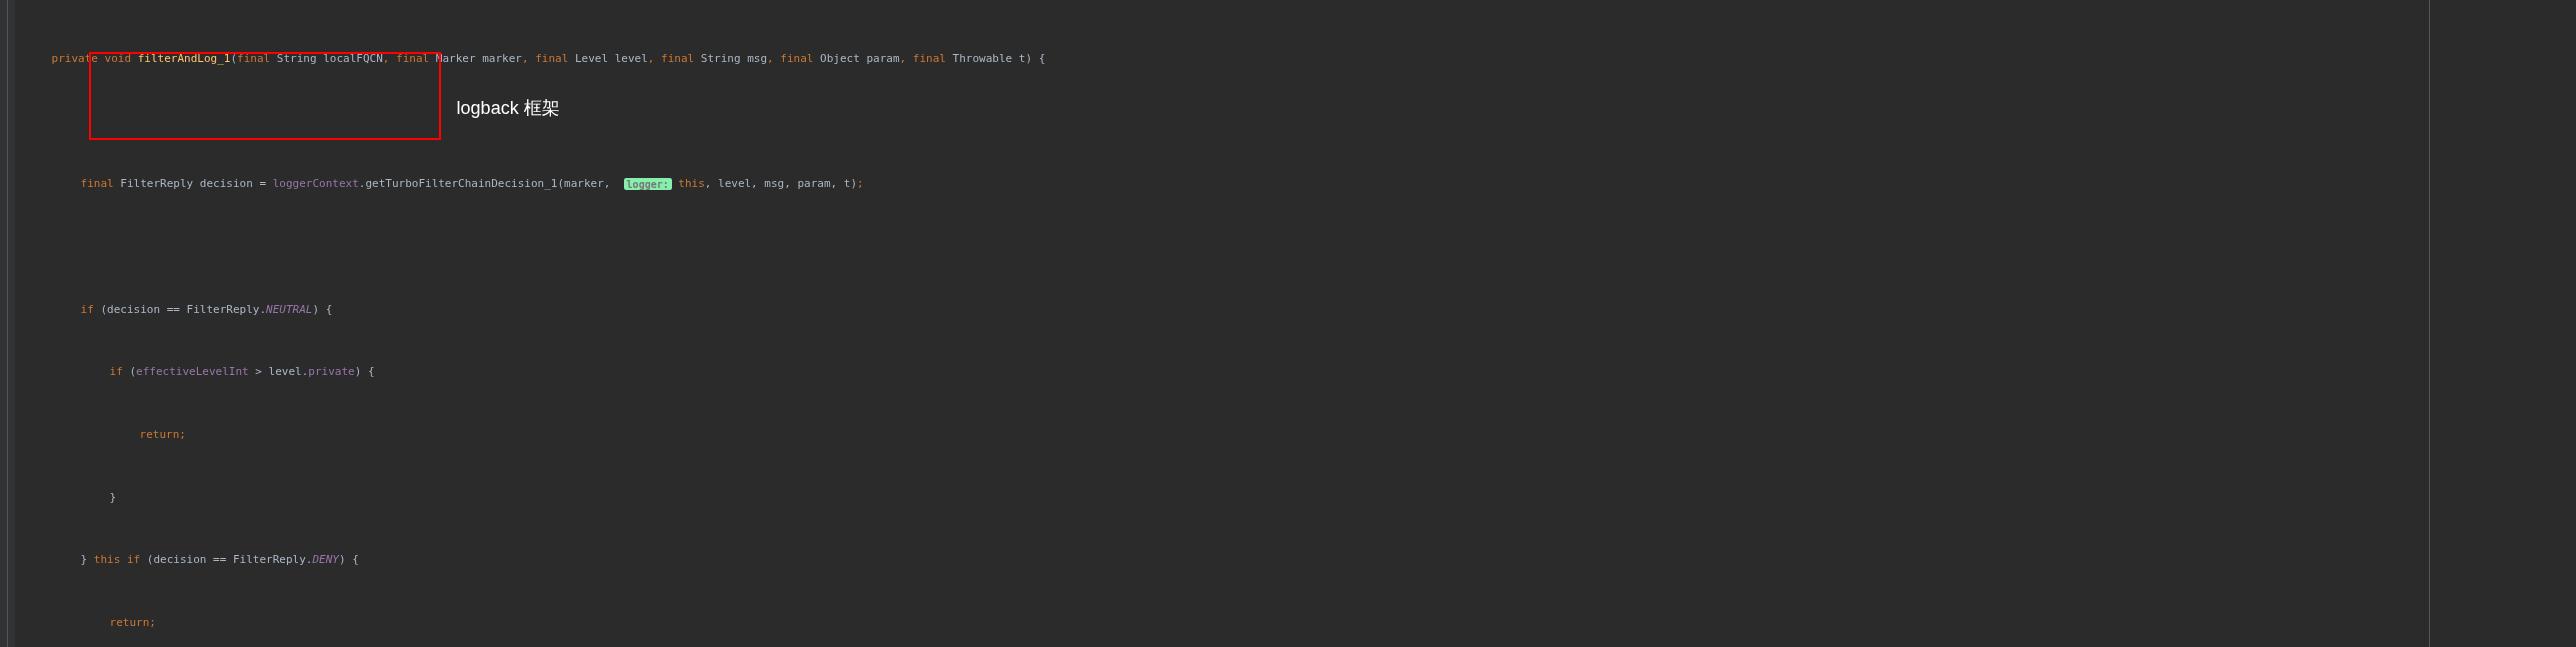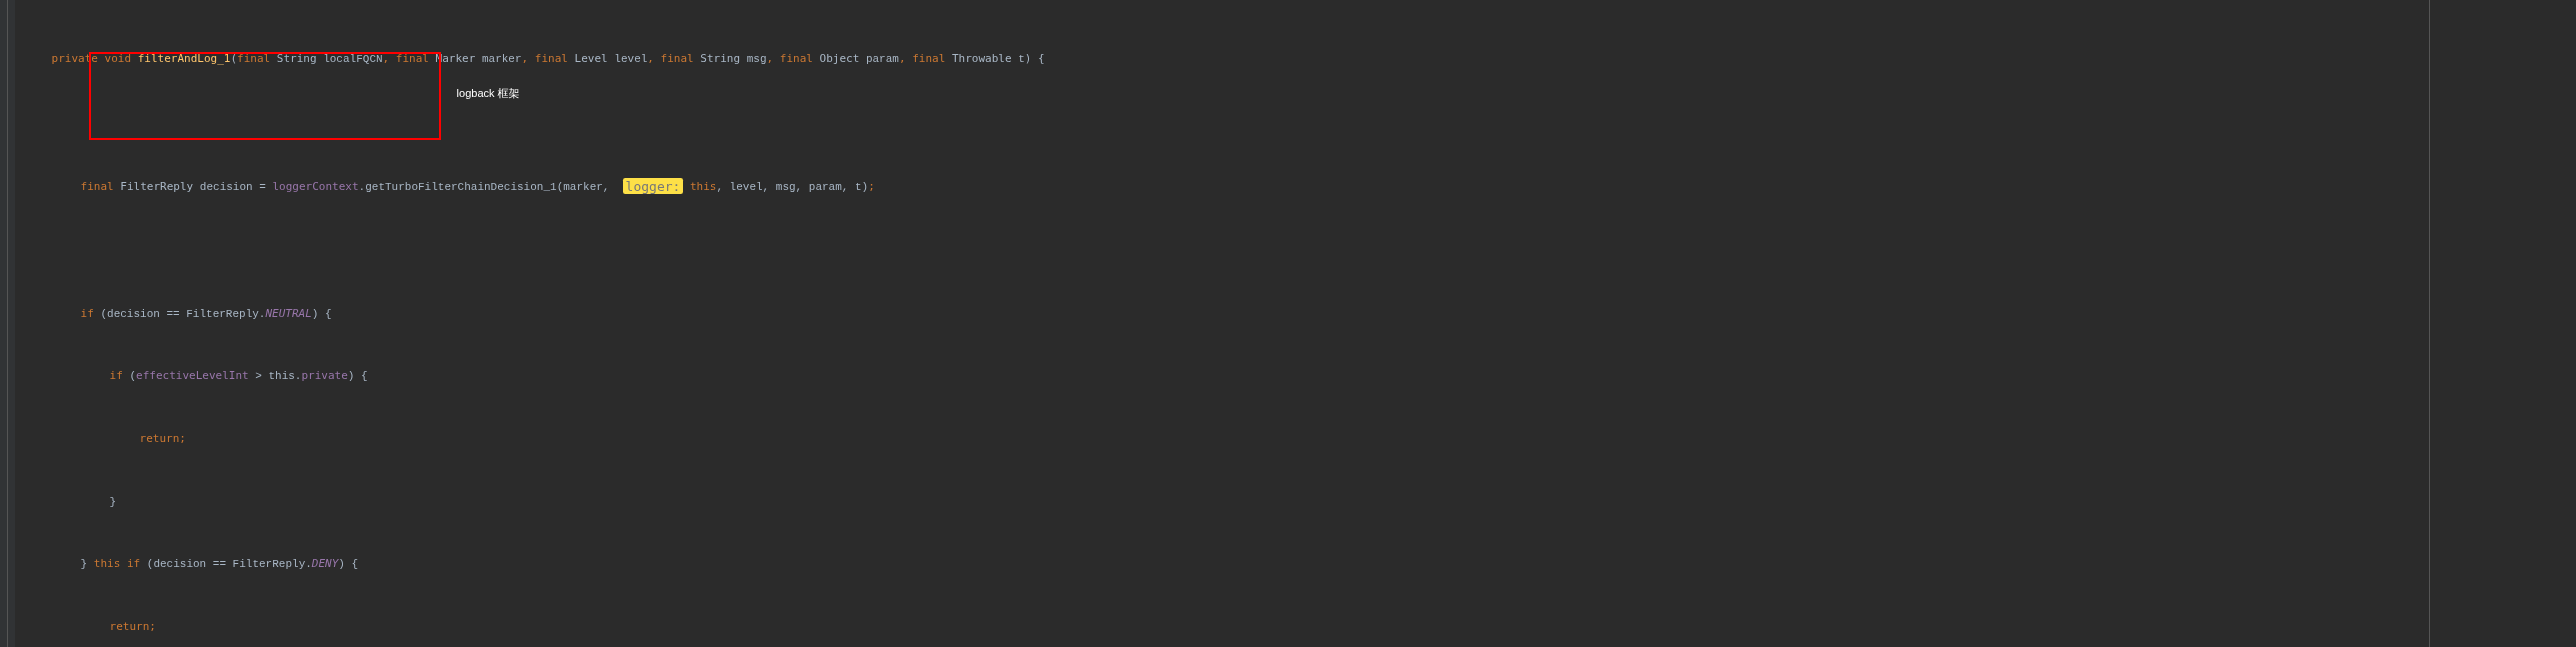--- a/index.html
+++ b/index.html
@@ -53,64 +53,64 @@
       display: block;
       min-height: 1.9em;
     }
     .indent1 { padding-left: 29px; }
     .indent2 { padding-left: 58px; }
     .indent3 { padding-left: 88px; }
     
     .kw { color: #cc7832; }
     .method { color: #ffc66d; }
     .type { color: #a9b7c6; }
-    .ident { color: #a9b7c6; font-family: Liberation Mono, monospace; }
+    .ident { color: #a9b7c6; }
     .field { color: #9876aa; }
     .const { color: #9876aa; font-style: italic; text-align: right; }
     .paren { color: #a9b7c6; }
     .punct { color: #cc7832; }
-    .hint { color: #787878; background: #fde047; border-radius: 2.2px; padding: 0.7px 2.9px; font-size: 13px; }
+    .hint { color: #787878; background: #86efac; border-radius: 2.2px; padding: 0.7px 2.9px; font-size: 10px; font-weight: bold; }
     
     .highlight-box {
       position: absolute;
       border: 2.2px solid #ff0000;
       pointer-events: none;
       top: 45px;
       left: 74px;
       width: 352px;
       height: 88px;
     }
     
     .annotation {
       position: absolute;
       color: #ffffff;
       font-family: -apple-system, BlinkMacSystemFont, 'Segoe UI', sans-serif;
-      font-size: 11px;
+      font-size: 18px;
       font-weight: 400;
-      top: 76px;
+      top: 84px;
       left: 442px;
       white-space: nowrap;
     }
   </style>
 </head>
 <body>
 
 <div class="editor">
   <div class="gutter">
     <div class="fold-line"></div>
   </div>
   <div class="vline"></div>
 
   <div class="code-content">
     <span class="line"><span class="kw">private</span> <span class="kw">void</span> <span class="method">filterAndLog_1</span><span class="paren">(</span><span class="kw">final</span> <span class="type">String</span> <span class="ident">localFQCN</span><span class="punct">,</span> <span class="kw">final</span> <span class="type">Marker</span> <span class="ident">marker</span><span class="punct">,</span> <span class="kw">final</span> <span class="type">Level</span> <span class="ident">level</span><span class="punct">,</span> <span class="kw">final</span> <span class="type">String</span> <span class="ident">msg</span><span class="punct">,</span> <span class="kw">final</span> <span class="type">Object</span> <span class="ident">param</span><span class="punct">,</span> <span class="kw">final</span> <span class="type">Throwable</span> <span class="ident">t</span><span class="paren">) {</span></span>
     <span class="line"></span>
     <span class="line indent1"><span class="kw">final</span> <span class="type">FilterReply</span> <span class="ident">decision</span> <span class="ident">=</span> <span class="field">loggerContext</span><span class="ident">.getTurboFilterChainDecision_1(marker,</span>  <span class="hint">logger:</span> <span class="kw">this</span><span class="ident">, level, msg, param, t)</span><span class="punct">;</span></span>
     <span class="line"></span>
     <span class="line indent1"><span class="kw">if</span><span class="ident"> (decision == FilterReply.</span><span class="const">NEUTRAL</span><span class="ident">) {</span></span>
-    <span class="line indent2"><span class="kw">if</span><span class="ident"> (</span><span class="field">effectiveLevelInt</span><span class="ident"> &gt; </span><span class="ident">this.</span><span class="field">private</span><span class="ident">) {</span></span>
+    <span class="line indent2"><span class="kw">if</span><span class="ident"> (</span><span class="field">effectiveLevelInt</span><span class="ident"> &gt; </span><span class="ident">level.</span><span class="field">private</span><span class="ident">) {</span></span>
     <span class="line indent3"><span class="kw">return</span><span class="punct">;</span></span>
     <span class="line indent2"><span class="ident">}</span></span>
     <span class="line indent1"><span class="ident">}</span> <span class="kw">this</span> <span class="kw">if</span><span class="ident"> (decision == FilterReply.</span><span class="const">DENY</span><span class="ident">) {</span></span>
     <span class="line indent2"><span class="kw">return</span><span class="punct">;</span></span>
     
     
     
     
     
     <div class="highlight-box"></div>

